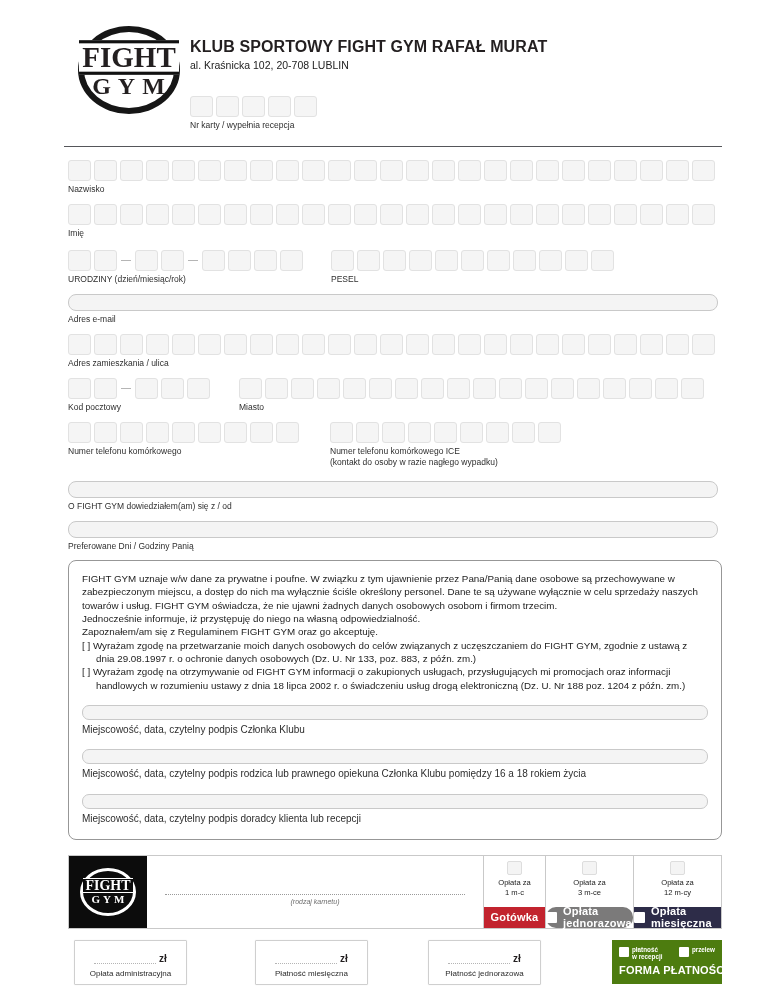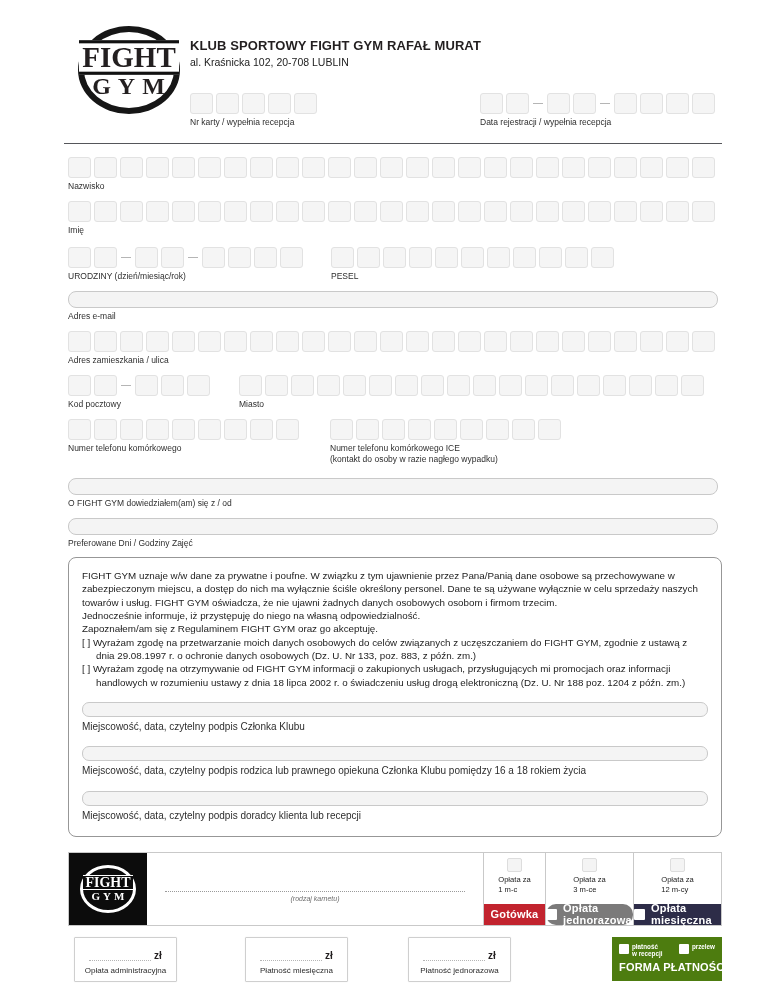--- a/index.html
+++ b/index.html
@@ -22,21 +22,21 @@
     font-family: "Liberation Serif", serif; font-weight: bold; font-size: 29px;
     line-height: 0.92; letter-spacing: 0px; background: #fff; padding: 0 3px;
     border-top: 3px solid #111; border-bottom: 3px solid #111; z-index: 2;
     transform: scaleY(1.05);
   }
   .logo-gym {
     font-family: "Liberation Serif", serif; font-weight: bold; font-size: 24px;
     letter-spacing: 7px; line-height: 1.05; z-index: 2; padding-left: 6px;
   }
   .header-right { flex: 1; padding-top: 12px; }
-  .h-title { font-size: 13px; font-weight: bold; letter-spacing: 0.1px; }
+  .h-title { font-size: 16px; font-weight: bold; letter-spacing: 0.1px; }
   .h-addr  { font-size: 10.5px; margin-top: 3px; color: #222; }
   .recep-row { display: flex; justify-content: space-between; margin-top: 25px; }
 
   
   .cells { display: flex; align-items: center; }
   .cell {
     width: 23px; height: 21px; background: #f5f5f5; border: 1px solid #e2e2e2;
     border-radius: 3px; flex: 0 0 auto; margin-right: 3px;
     box-shadow: inset 0 0 1px rgba(0,0,0,0.03);
   }
@@ -96,31 +96,31 @@
     position: absolute; left: 0; right: 0; top: 42px; text-align: center;
     font-size: 7px; font-style: italic; color: #6e6e6e;
   }
   .pp-options { display: flex; flex: 0 0 auto; }
   .pp-col { display: flex; flex-direction: column; border-left: 1px solid #c9c9c9; }
   .pp-col1 { width: 62px; } .pp-col2 { width: 88px; } .pp-col3 { width: 88px; }
   .pp-top { flex: 1; display: flex; flex-direction: column; align-items: center; padding-top: 5px; }
   .pp-check {
     width: 15px; height: 14px; background: #f4f4f4; border: 1px solid #ddd; border-radius: 2px;
   }
-  .pp-opt-label { font-size: 7.6px; line-height: 1.35; margin-top: 3px; color: #222; }
+  .pp-opt-label { font-size: 7.6px; text-align: center; line-height: 1.35; margin-top: 3px; color: #222; }
   .pp-btn {
     height: 21px; display: flex; align-items: center; justify-content: center;
     color: #fff; font-size: 11px; font-weight: bold; letter-spacing: 0.2px;
   }
   .wcheck { width: 11px; height: 11px; background: #fff; border-radius: 1px; margin-right: 6px; flex: 0 0 auto; }
 
   
   .fees-row { display: flex; margin-top: 11px; align-items: flex-start; width: 654px; }
   .fee-box {
-    width: 103px; border: 1px solid #cfcfcf; background: #fff; border-radius: 1px;
+    width: 113px; border: 1px solid #cfcfcf; background: #fff; border-radius: 1px;
     padding: 13px 8px 6px 8px; text-align: center; box-shadow: 0 0 2px rgba(0,0,0,0.05);
   }
   .fee-line { display: flex; align-items: flex-end; justify-content: center; }
   .fee-dots { width: 62px; border-bottom: 1px dotted #b5b5b5; height: 10px; }
   .fee-zl { font-size: 10px; font-weight: bold; margin-left: 3px; line-height: 1; }
   .fee-label { font-size: 8px; color: #2c2c2c; margin-top: 5px; }
   .fee-sp1 { width: 6px; } .fee-sp2 { width: 68px; } .fee-sp3 { width: 60px; }
 
   .forma-box {
     margin-left: auto; width: 110px; height: 44px; background: #4d7c0f; color: #fff;
@@ -151,35 +151,20 @@
         <div>
           <div class="cells">
               <span class="cell"></span>
               <span class="cell"></span>
               <span class="cell"></span>
               <span class="cell"></span>
               <span class="cell"></span>
             </div>
           <div class="f-label">Nr karty / wypełnia recepcja</div>
         </div>
-        <div>
-          <div class="cells">
-              <span class="cell"></span>
-              <span class="cell"></span>
-              <span class="dash"></span>
-              <span class="cell"></span>
-              <span class="cell"></span>
-              <span class="dash"></span>
-              <span class="cell"></span>
-              <span class="cell"></span>
-              <span class="cell"></span>
-              <span class="cell"></span>
-            </div>
-          <div class="f-label">Data rejestracji / wypełnia recepcja</div>
-        </div>
       </div>
     </div>
   </div>
 
   <div class="top-rule"></div>
 
   <div class="fields">
 
     <div class="fgroup">
       <div class="cells">
@@ -382,21 +367,21 @@
       </div>
     </div>
 
     <div class="fgroup" style="margin-top:14px">
       <div class="bar"></div>
       <div class="f-label">O FIGHT GYM dowiedziałem(am) się z  / od</div>
     </div>
 
     <div class="fgroup" style="margin-top:10px">
       <div class="bar"></div>
-      <div class="f-label">Preferowane Dni / Godziny Zajęć</div>
+      <div class="f-label">Preferowane Dni / Godziny Panią</div>
     </div>
   </div>
 
   <div class="agreement">
     <p>FIGHT GYM uznaje w/w dane za prywatne i poufne. W związku z tym ujawnienie przez Pana/Panią dane osobowe są przechowywane w zabezpieczonym miejscu, a dostęp do nich ma wyłącznie ściśle określony personel. Dane te są używane wyłącznie w celu sprzedaży naszych towarów i usług. FIGHT GYM oświadcza, że nie ujawni żadnych danych osobowych osobom i firmom trzecim.</p>
     <p>Jednocześnie informuje, iż przystępuję do niego na własną odpowiedzialność.</p>
     <p>Zapoznałem/am się z Regulaminem FIGHT GYM oraz go akceptuję.</p>
     <p class="consent">[ ] Wyrażam zgodę na przetwarzanie moich danych osobowych do celów związanych z uczęszczaniem do FIGHT GYM, zgodnie z ustawą z dnia 29.08.1997 r. o ochronie danych osobowych (Dz. U. Nr 133, poz. 883, z późn. zm.)</p>
     <p class="consent">[ ] Wyrażam zgodę na otrzymywanie od FIGHT GYM informacji o zakupionych usługach, przysługujących mi promocjach oraz informacji handlowych w rozumieniu ustawy z dnia 18 lipca 2002 r. o świadczeniu usług drogą elektroniczną (Dz. U. Nr 188 poz. 1204 z późn. zm.)</p>
 

